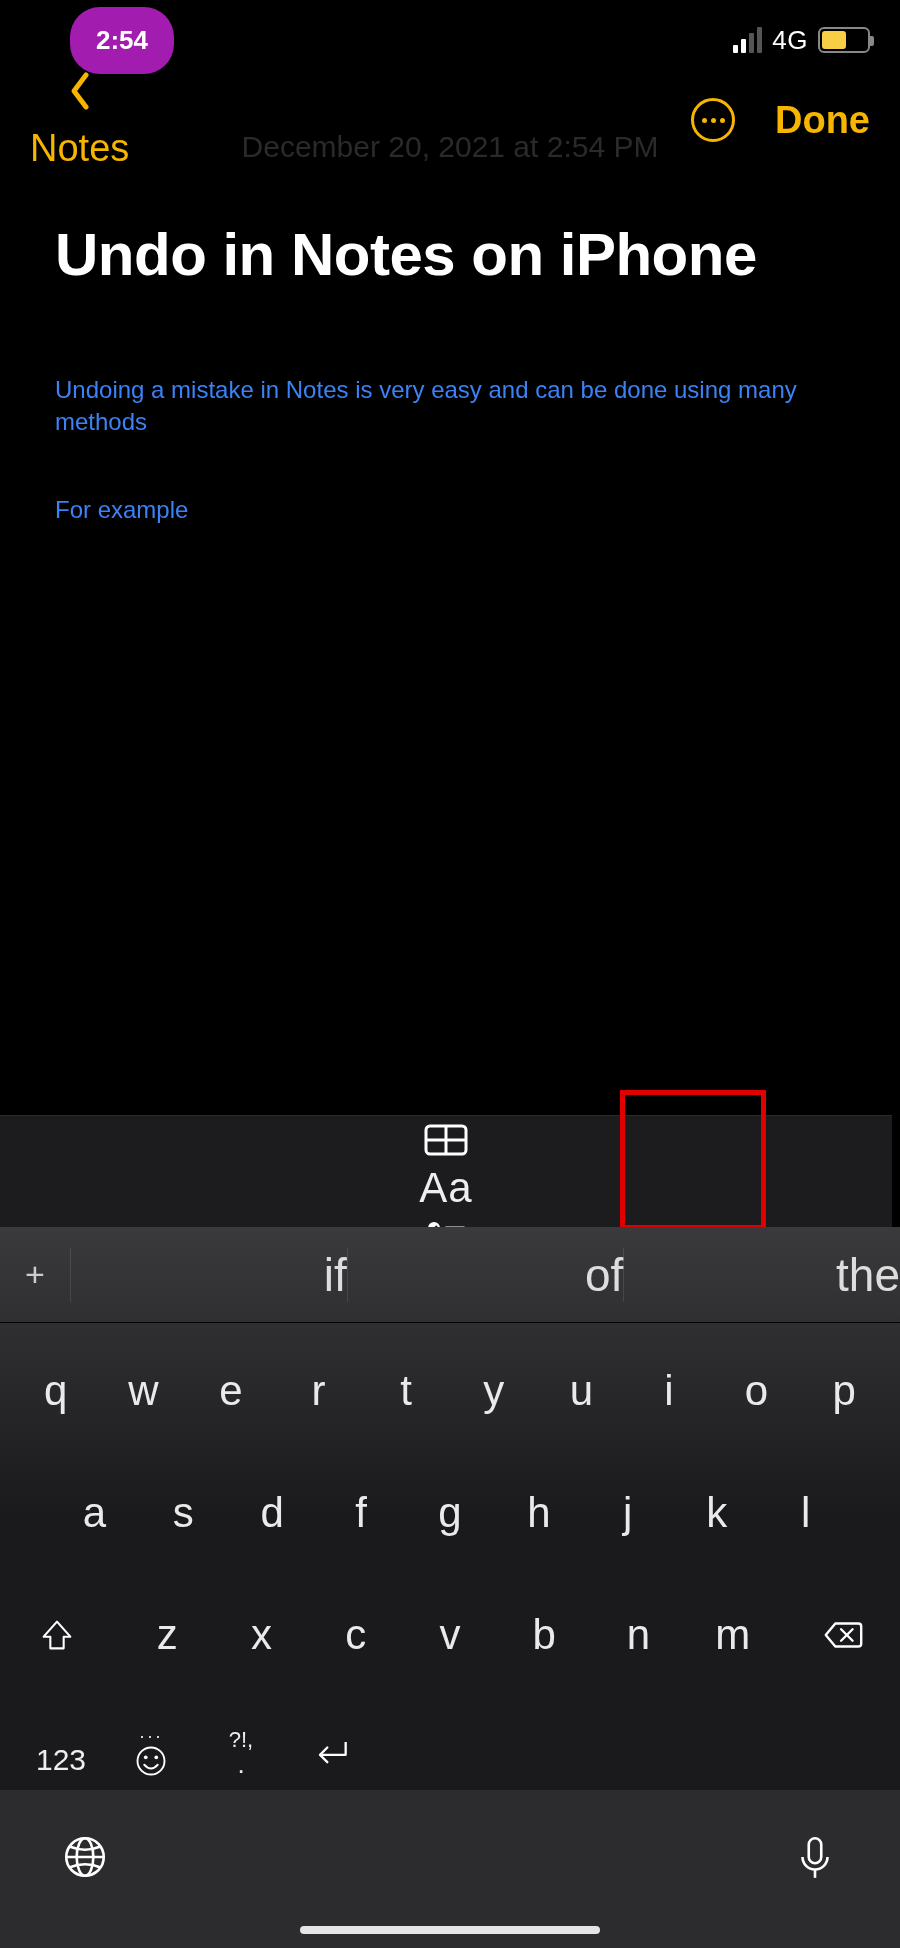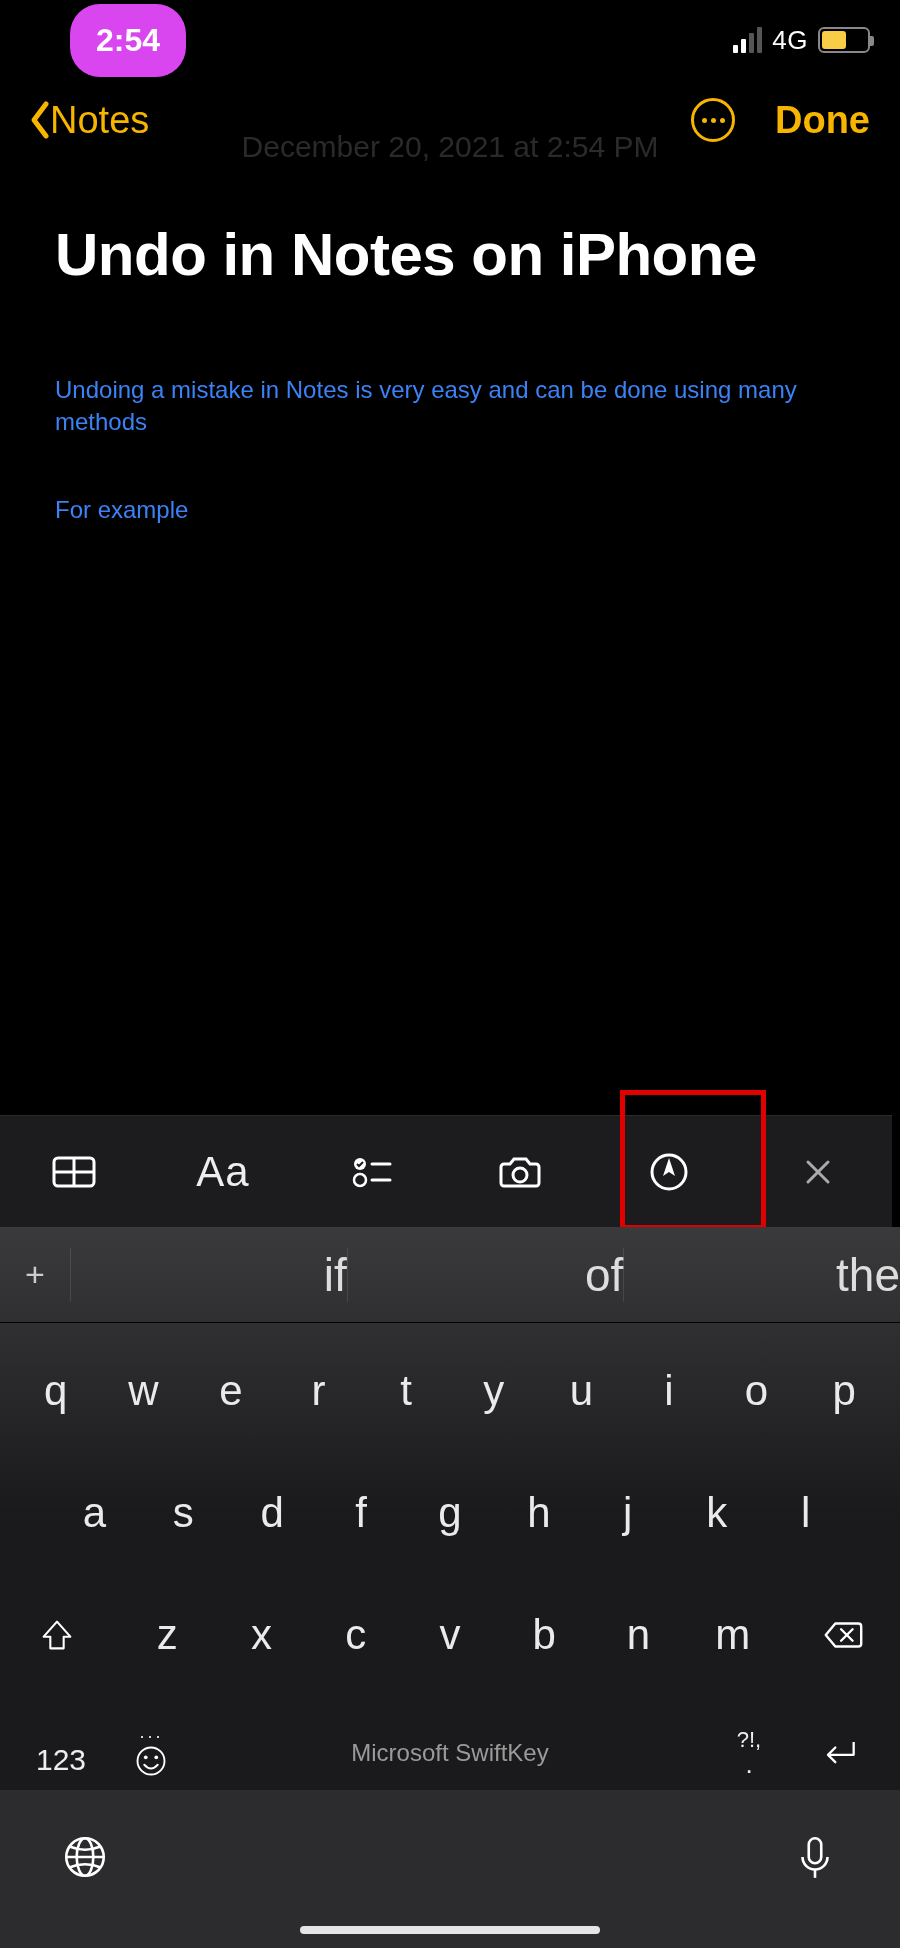--- a/index.html
+++ b/index.html
@@ -1,47 +1,47 @@
 <!DOCTYPE html>
 <html><head>
 <meta charset="utf-8">
 <style>
   * { box-sizing: border-box; margin: 0; padding: 0; }
   html, body { width: 900px; height: 1948px; background: #000; font-family: -apple-system, "Helvetica Neue", Arial, sans-serif; color: #fff; overflow: hidden; }
 
   
   .statusbar { position: relative; height: 80px; display: flex; align-items: center; justify-content: space-between; padding: 0 30px; }
-  .time-pill { background: #d946ef; color: #fff; font-weight: 600; font-size: 32px; padding: 18px 26px; border-radius: 30px; margin-left: 40px; }
+  .time-pill { background: #a21caf; color: #fff; font-weight: 600; font-size: 26px; padding: 18px 26px; border-radius: 30px; margin-left: 40px; }
   .status-right { display: flex; align-items: center; gap: 10px; }
   .signal { display: flex; align-items: flex-end; gap: 3px; }
   .signal span { width: 5px; background: #555; border-radius: 1px; }
   .signal span.on { background: #fff; }
   .net { color: #fff; font-size: 26px; font-weight: 500; letter-spacing: 0.5px; }
   .battery { width: 52px; height: 26px; border: 2px solid #888; border-radius: 6px; position: relative; display: flex; align-items: center; padding: 2px; }
   .battery::after { content: ""; position: absolute; right: -6px; top: 7px; width: 4px; height: 10px; background: #888; border-radius: 0 2px 2px 0; }
   .battery-fill { width: 55%; height: 100%; background: #f7ce46; border-radius: 3px; }
 
   
   .navbar { position: relative; height: 80px; display: flex; align-items: center; justify-content: space-between; padding: 0 30px; }
-  .back { display: flex; align-items: center; gap: 0; color: #f7b500; font-size: 38px; }
+  .back { display: flex; align-items: center; gap: 16px; color: #f7b500; font-size: 38px; flex-direction: column; }
   .chev { width: 20px; height: 40px; }
   .nav-right { display: flex; align-items: center; gap: 40px; }
   .more-circle { width: 44px; height: 44px; border-radius: 50%; border: 3px solid #f7b500; display: flex; align-items: center; justify-content: center; gap: 4px; }
   .more-circle span { width: 5px; height: 5px; background: #f7b500; border-radius: 50%; }
   .done { color: #f7b500; font-size: 38px; font-weight: 600; }
   .datetime { position: absolute; top: 50px; left: 50%; transform: translateX(-50%); color: #2a2a2a; font-size: 30px; white-space: nowrap; }
 
   
   .note { padding: 30px 55px 0; }
   .title { font-size: 60px; font-weight: 700; line-height: 1.15; margin-top: 30px; letter-spacing: -0.5px; }
   .body { font-size: 24px; line-height: 1.35; margin-top: 85px; color: #3b82f6; }
   .p2 { margin-top: 55px; }
 
   
-  .toolstrip { position: absolute; top: 1115px; left: 0; right: 8px; height: 112px; background: #1c1c1e; display: flex; align-items: center; border-top: 1px solid #2a2a2a; }
+  .toolstrip { position: absolute; top: 1115px; left: 0; right: 8px; height: 112px; background: #1c1c1e; display: flex; align-items: center; border-top: 1px solid #2a2a2a; flex-direction: column; }
   .tool { flex: 1; display: flex; align-items: center; justify-content: center; height: 100%; color: #eee; }
   .tool svg { width: 48px; height: 48px; }
   .aa { font-size: 42px; font-weight: 400; letter-spacing: 1px; }
   .highlight-box { position: absolute; border: 5px solid #e00000; pointer-events: none; top: 1090px; left: 620px; width: 146px; height: 140px; }
 
   
   .keyboard { position: absolute; top: 1227px; left: 0; right: 0; bottom: 0; background: linear-gradient(#3a3a3c, #1a1a1c 40%); }
   .suggestions { height: 96px; display: flex; align-items: center; border-bottom: 1px solid #000; }
   .sug-plus { width: 70px; text-align: center; font-size: 34px; color: #ccc; }
   .sug-item { flex: 1; text-align: right; font-size: 46px; color: #ddd; border-left: 1px solid rgba(255,255,255,0.1); }
@@ -219,21 +219,20 @@
         <div class="k123">123</div>
         <div class="k-emoji">
           <div class="dots">···</div>
           <svg viewBox="0 0 48 48" width="36" height="36">
               <circle cx="24" cy="24" r="18" fill="none" stroke="#fff" stroke-width="2.5"></circle>
               <circle cx="17" cy="19" r="2.5" fill="#fff"></circle>
               <circle cx="31" cy="19" r="2.5" fill="#fff"></circle>
               <path d="M15 29 q9 10 18 0" fill="none" stroke="#fff" stroke-width="2.5" stroke-linecap="round"></path>
             </svg>
         </div>
-        <div class="k-brand">Microsoft SwiftKey</div>
         <div class="k-punct">
           <div class="sym">?!,</div>
           <div class="dot">.</div>
         </div>
         <div class="k-return">
           <svg viewBox="0 0 48 48" width="44" height="44">
               <path d="M40 12 V26 H14" fill="none" stroke="#fff" stroke-width="2.5" stroke-linejoin="round"></path>
               <polyline points="20,18 12,26 20,34" fill="none" stroke="#fff" stroke-width="2.5" stroke-linejoin="round" stroke-linecap="round"></polyline>
             </svg>
         </div>

